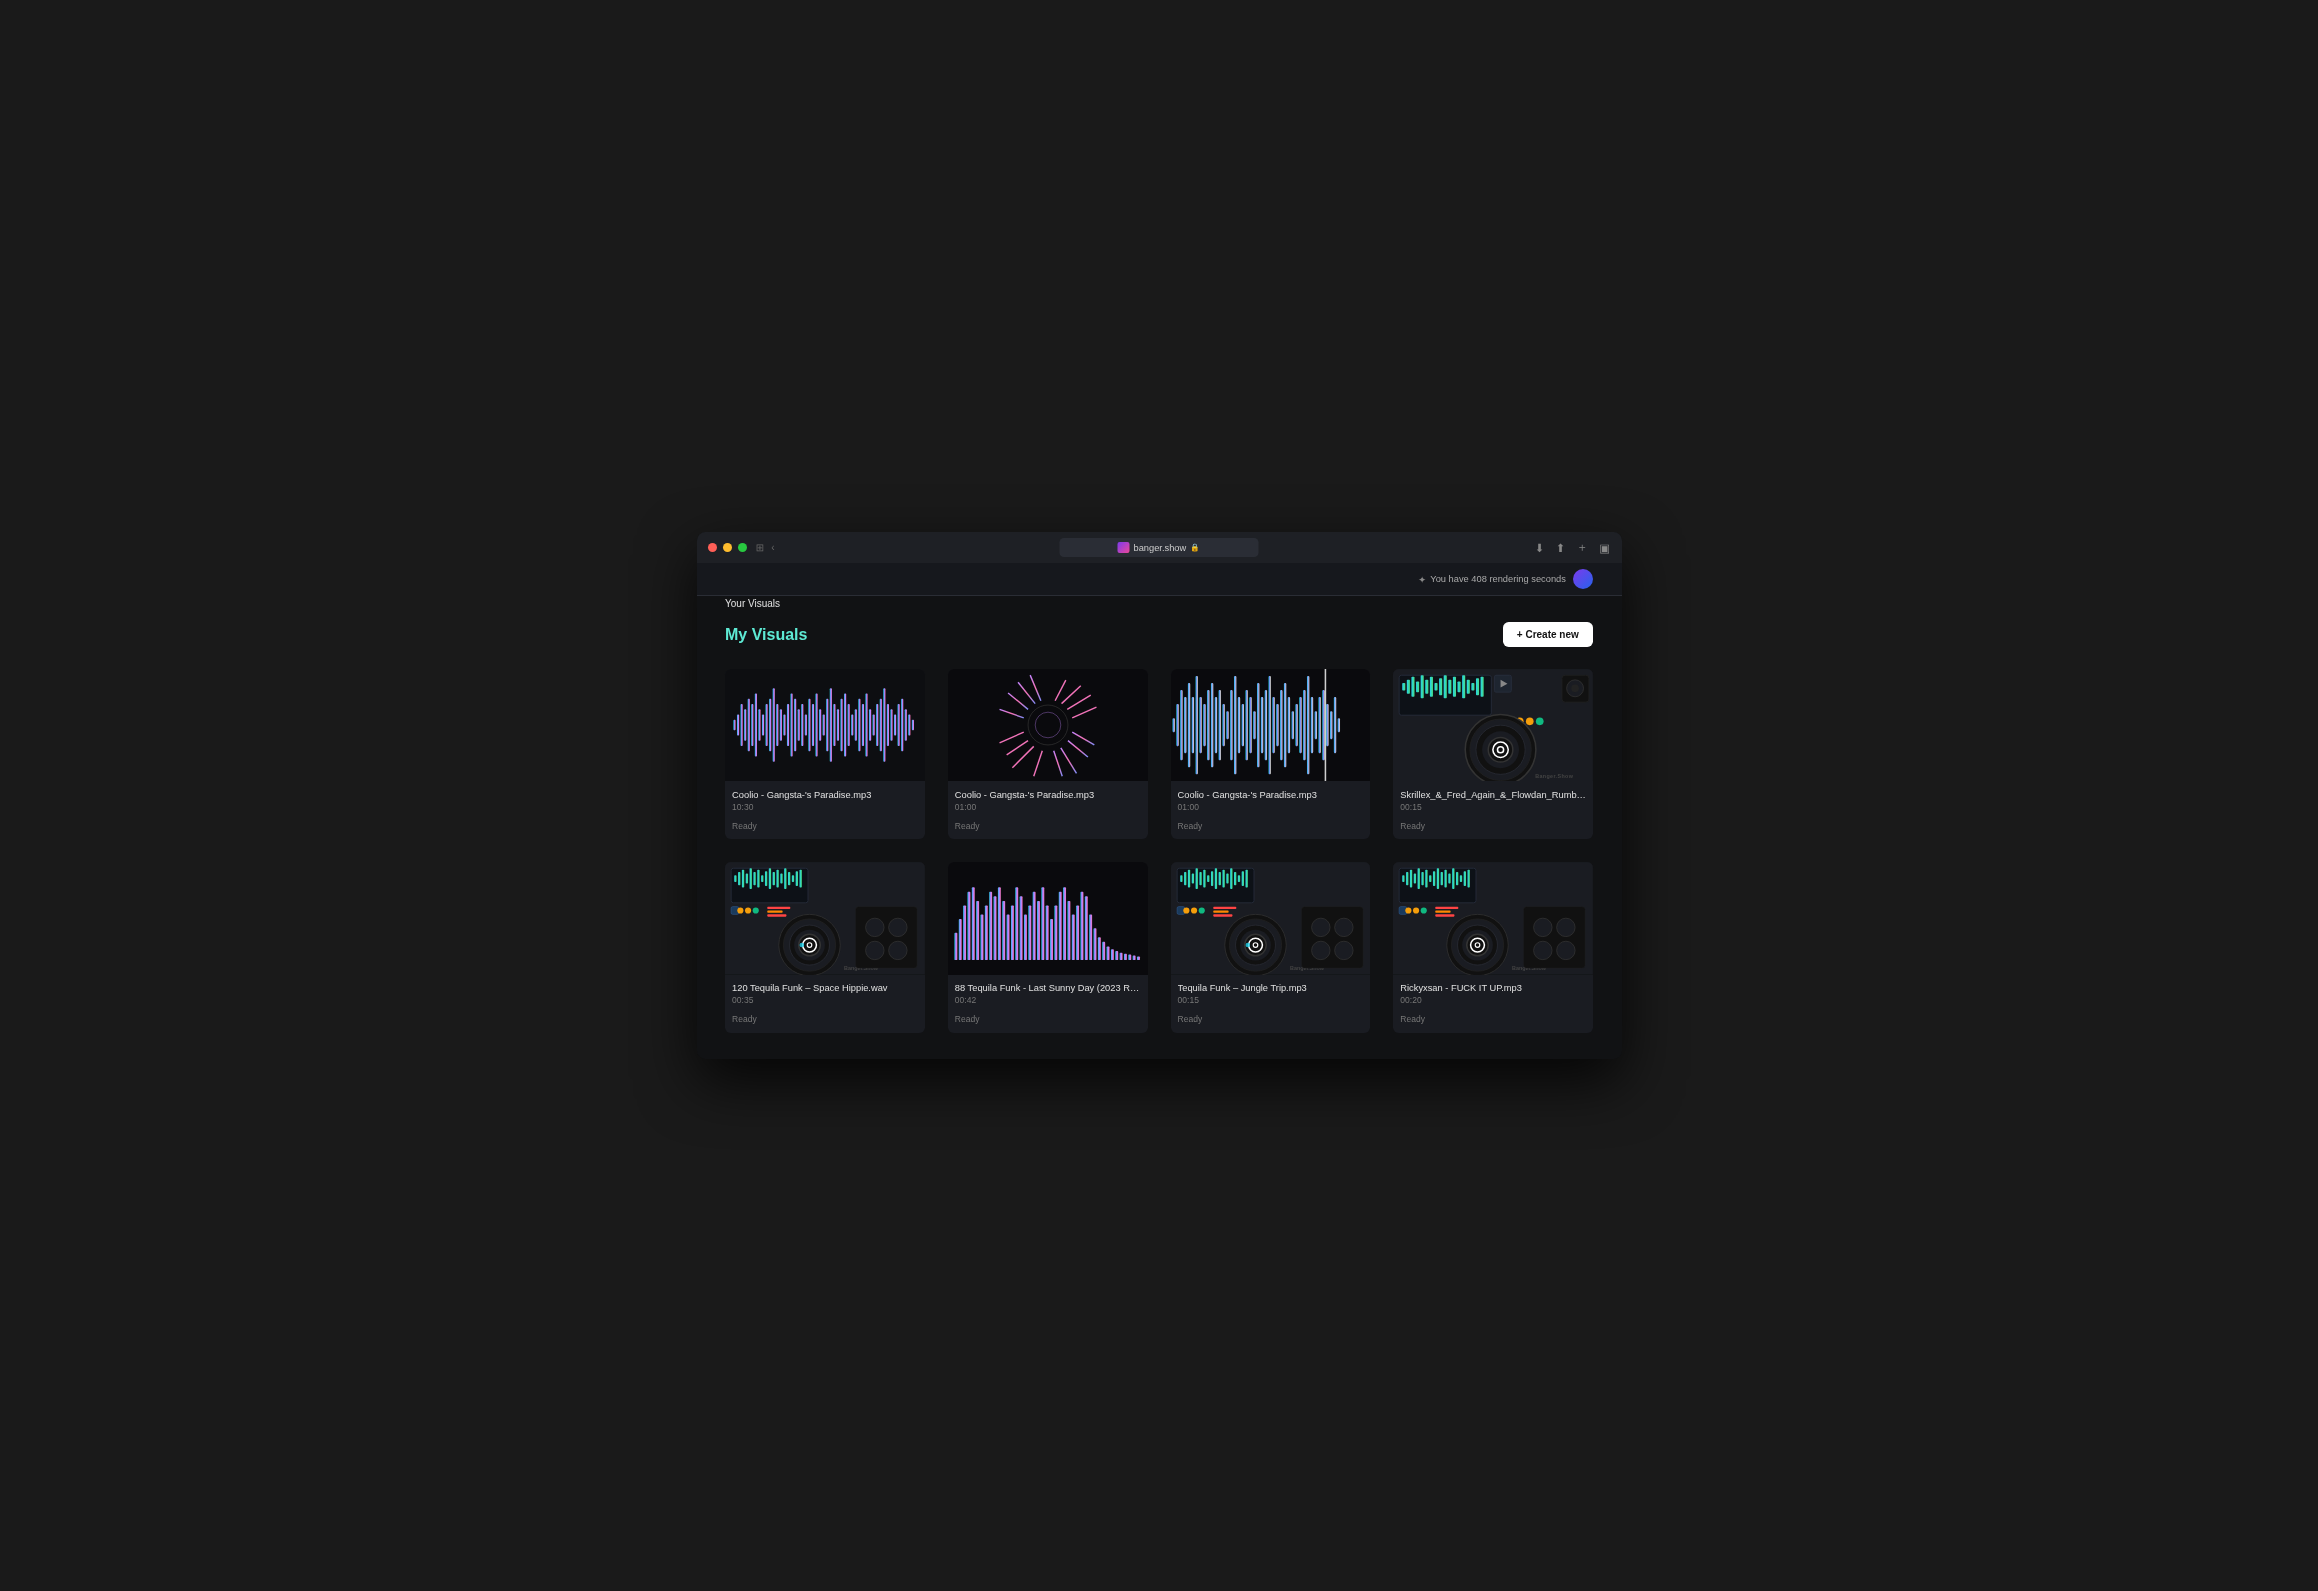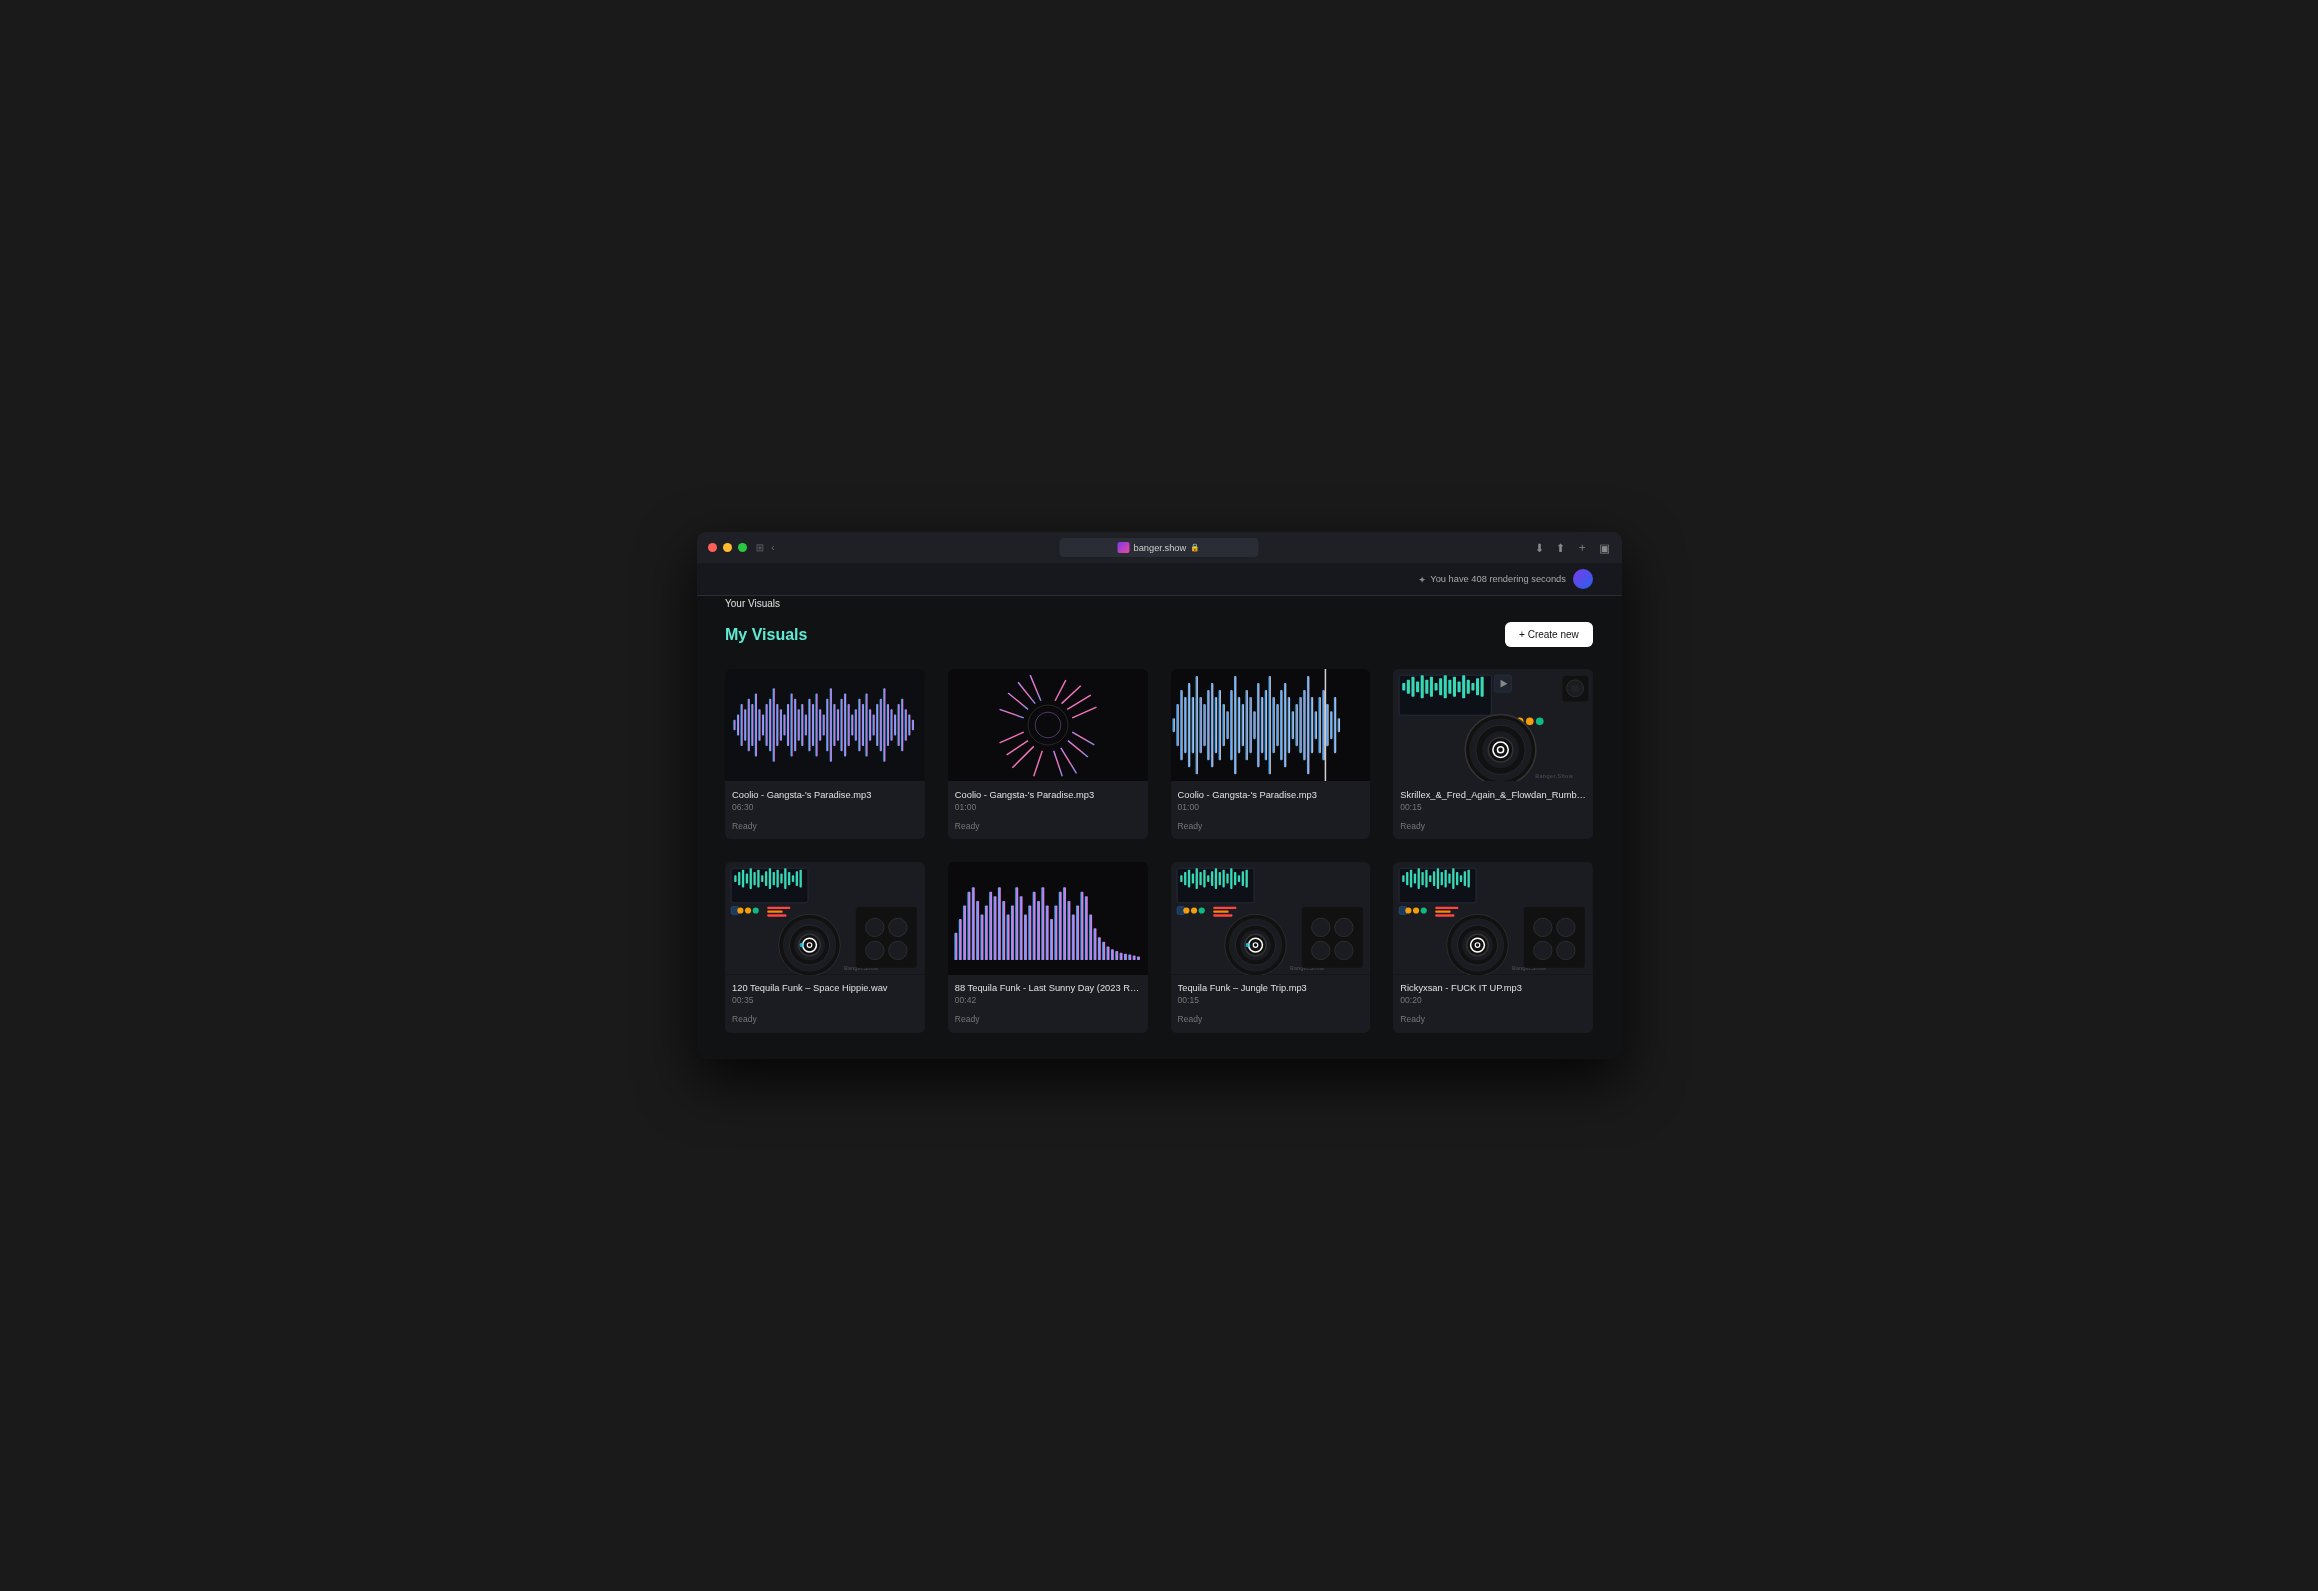--- a/index.html
+++ b/index.html
@@ -145,21 +145,21 @@
       color: #5eead4;
     }
     .create-btn {
       margin-left: auto;
       background: #ffffff;
       color: #111;
       border: none;
       border-radius: 5.7px;
       padding: 7.1px 14.2px;
       font-size: 10px;
-      font-weight: 400;
+      font-weight: 700;
       cursor: pointer;
       display: flex;
       align-items: center;
       gap: 4.3px;
     }
     
     .visuals-grid {
       display: grid;
       grid-template-columns: repeat(4, 1fr);
       gap: 23px;
@@ -320,21 +320,21 @@
               <rect x="232" y="20" width="3" height="40" fill="url(#wg1)" rx="1"></rect>
               <rect x="237" y="15" width="3" height="50" fill="url(#wg1)" rx="1"></rect>
               <rect x="242" y="25" width="3" height="30" fill="url(#wg1)" rx="1"></rect>
               <rect x="247" y="30" width="3" height="20" fill="url(#wg1)" rx="1"></rect>
               <rect x="252" y="35" width="3" height="10" fill="url(#wg1)" rx="1"></rect>
             </svg>
           </div>
         </div>
         <div class="card-info">
           <div class="card-filename">Coolio - Gangsta-'s Paradise.mp3</div>
-          <div class="card-duration">06:30</div>
+          <div class="card-duration">10:30</div>
           <div class="card-status">Ready</div>
         </div>
       </div>
 
       <div class="visual-card">
         <div class="card-thumbnail">
           <div style="width:100%;height:100%;display:flex;align-items:center;justify-content:center;background:#0a0a0d;">
             <svg width="114" height="114" viewBox="0 0 160 160">
               <defs>
                 <linearGradient id="rg1" x1="0%" y1="0%" x2="100%" y2="100%">

